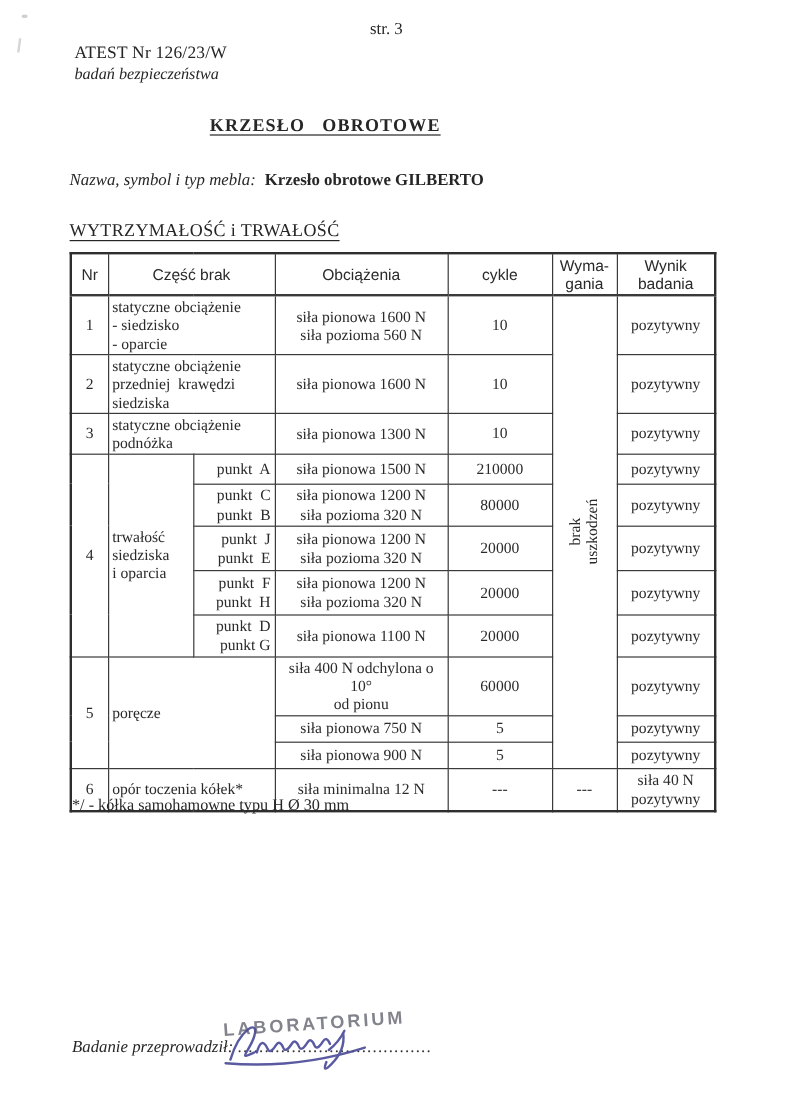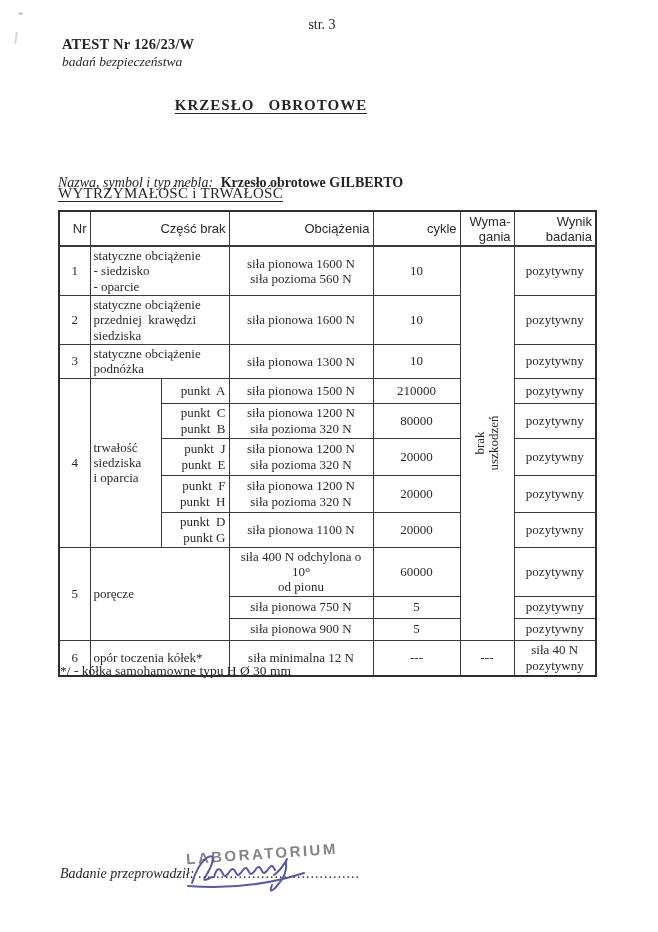--- a/index.html
+++ b/index.html
@@ -4,30 +4,30 @@
 <style>
   html,body{margin:0;padding:0;}
   body{
     width:658px;height:932px;
     background:#ffffff;
     font-family:"Liberation Serif", serif;
     color:#262626;
     position:relative;
     overflow:hidden;
   }
-  .pre{white-space:pre-line;text-align:right;}
+  .pre{white-space:pre-line;}
   .abs{position:absolute;}
 
   
   .page-number{top:17px;left:0;width:644px;text-align:center;font-size:14px;}
-  .atest-number{top:36px;left:62px;font-weight:bold;font-size:14.5px;letter-spacing:.2px;}
+  .atest-number{top:36px;left:62px;font-weight:normal;font-size:14.5px;letter-spacing:.2px;}
   .atest-subtitle{top:54px;left:62px;font-style:italic;font-size:13.5px;}
   .doc-title{top:97px;left:0;width:542px;text-align:center;font-weight:bold;font-size:15px;letter-spacing:1px;}
   .doc-title span{text-decoration:underline;text-underline-offset:3px;white-space:pre;}
-  .name-line{top:143px;left:58px;font-size:14px;margin-top:32px;}
+  .name-line{top:143px;left:58px;font-size:14px;}
   .name-line .lbl{font-style:italic;}
   .name-line .val{font-weight:bold;margin-left:4px;}
   .section-heading{top:185px;left:58px;font-size:15px;letter-spacing:.3px;}
   .section-heading span{text-decoration:underline;text-underline-offset:3px;}
 
   
   table.cert{
     position:absolute;top:210px;left:58px;
     border-collapse:collapse;table-layout:fixed;
     font-size:13px;color:#2a2a2a;

